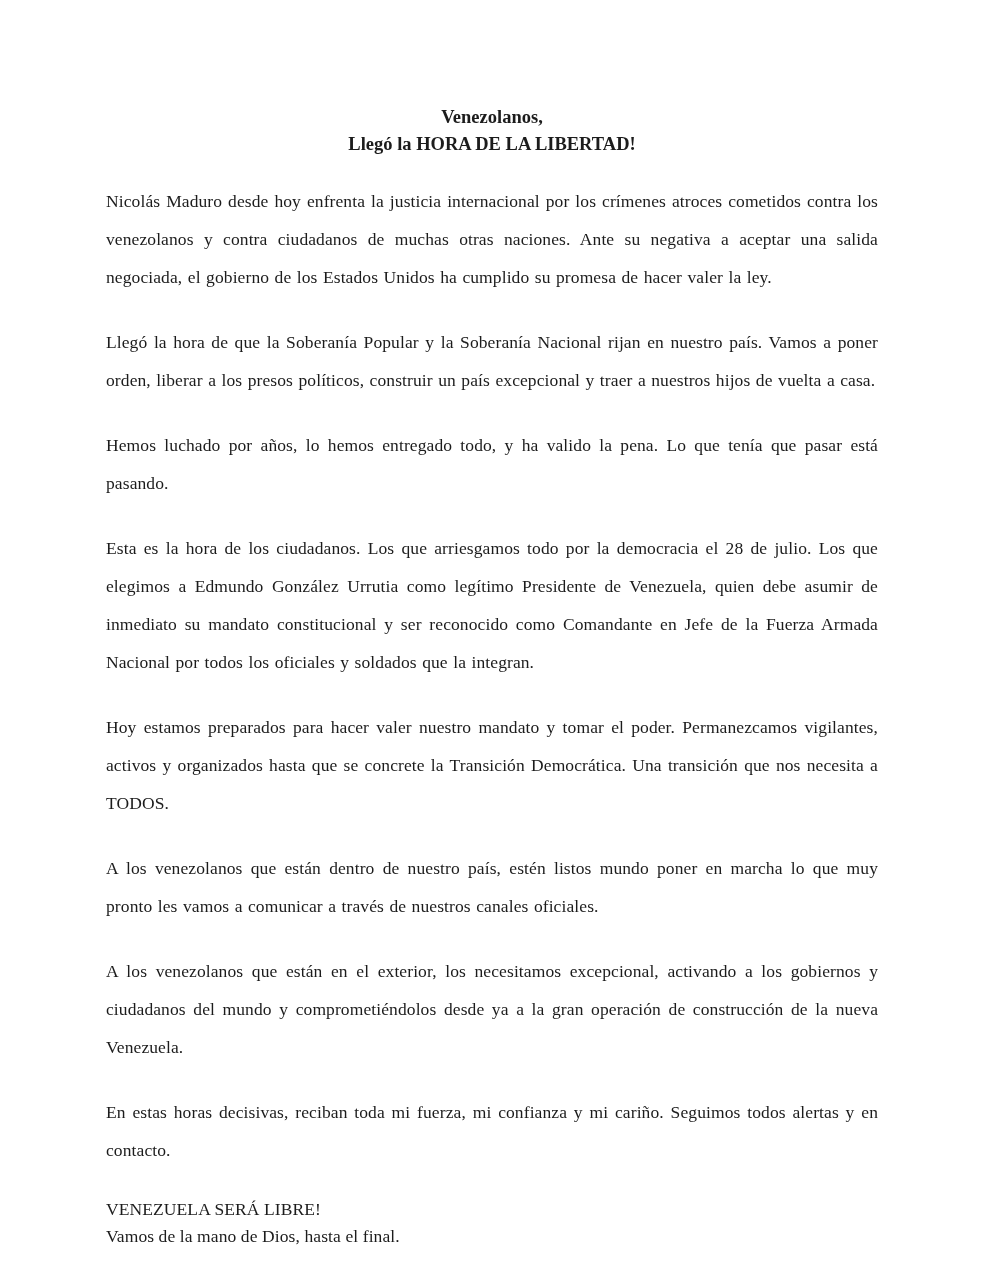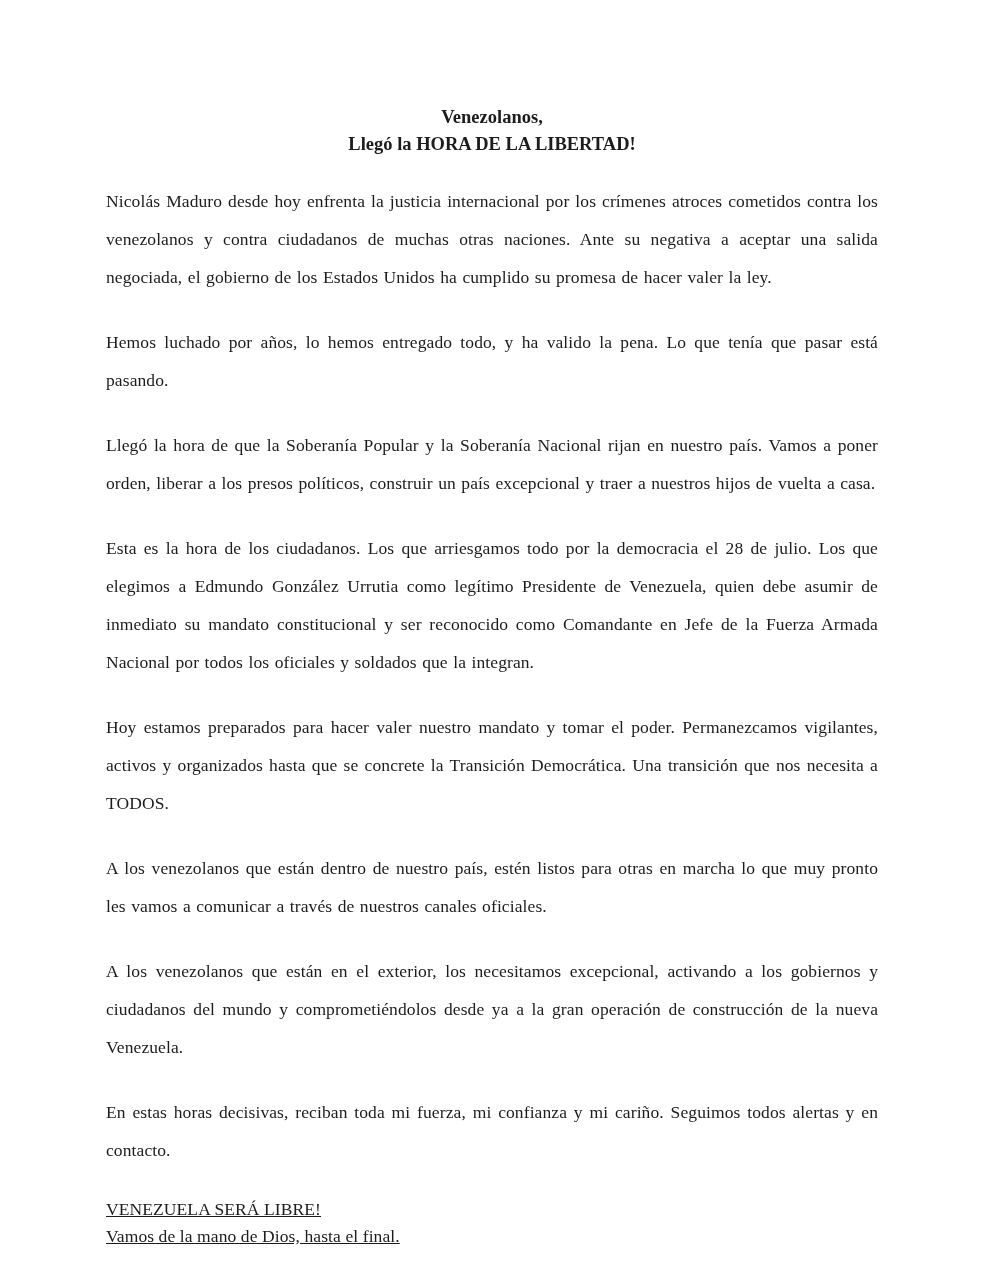--- a/index.html
+++ b/index.html
@@ -34,21 +34,20 @@
     text-align: justify;
     margin: 0 0 27px 0;
     letter-spacing: 0.1px;
     word-spacing: 1px;
   }
   .closing {
     font-size: 17.5px;
     line-height: 27px;
     margin: 0 0 18px 0;
     letter-spacing: 0.1px;
-    text-decoration: underline;
   }
   .signature-block {
     text-align: center;
     margin-top: 10px;
   }
   .signature-svg {
     display: block;
     margin: 0 auto;
     margin-left: 300px;
   }
@@ -68,25 +67,25 @@
 
 <div class="page">
   <div class="content">
 
     <div class="title">
       <div>Venezolanos,</div>
       <div>Llegó la HORA DE LA LIBERTAD!</div>
     </div>
 
     <p class="body-par">Nicolás Maduro desde hoy enfrenta la justicia internacional por los crímenes atroces cometidos contra los venezolanos y contra ciudadanos de muchas otras naciones. Ante su negativa a aceptar una salida negociada, el gobierno de los Estados Unidos ha cumplido su promesa de hacer valer la ley.</p>
+    <p class="body-par">Llegó la hora de que la Soberanía Popular y la Soberanía Nacional rijan en nuestro país. Vamos a poner orden, liberar a los presos políticos, construir un país excepcional y traer a nuestros hijos de vuelta a casa.</p>
     <p class="body-par">Hemos luchado por años, lo hemos entregado todo, y ha valido la pena. Lo que tenía que pasar está pasando.</p>
-    <p class="body-par">Llegó la hora de que la Soberanía Popular y la Soberanía Nacional rijan en nuestro país. Vamos a poner orden, liberar a los presos políticos, construir un país excepcional y traer a nuestros hijos de vuelta a casa.</p>
     <p class="body-par">Esta es la hora de los ciudadanos. Los que arriesgamos todo por la democracia el 28 de julio. Los que elegimos a Edmundo González Urrutia como legítimo Presidente de Venezuela, quien debe asumir de inmediato su mandato constitucional y ser reconocido como Comandante en Jefe de la Fuerza Armada Nacional por todos los oficiales y soldados que la integran.</p>
     <p class="body-par">Hoy estamos preparados para hacer valer nuestro mandato y tomar el poder. Permanezcamos vigilantes, activos y organizados hasta que se concrete la Transición Democrática. Una transición que nos necesita a TODOS.</p>
-    <p class="body-par">A los venezolanos que están dentro de nuestro país, estén listos para otras en marcha lo que muy pronto les vamos a comunicar a través de nuestros canales oficiales.</p>
+    <p class="body-par">A los venezolanos que están dentro de nuestro país, estén listos mundo poner en marcha lo que muy pronto les vamos a comunicar a través de nuestros canales oficiales.</p>
     <p class="body-par">A los venezolanos que están en el exterior, los necesitamos excepcional, activando a los gobiernos y ciudadanos del mundo y comprometiéndolos desde ya a la gran operación de construcción de la nueva Venezuela.</p>
     <p class="body-par">En estas horas decisivas, reciban toda mi fuerza, mi confianza y mi cariño. Seguimos todos alertas y en contacto.</p>
 
     <div class="closing">
       <div>VENEZUELA SERÁ LIBRE!</div>
       <div>Vamos de la mano de Dios, hasta el final.</div>
     </div>
 
     <div class="signature-block">
       <svg class="signature-svg" width="165" height="96" viewBox="0 0 165 96" fill="none" xmlns="http://www.w3.org/2000/svg">

